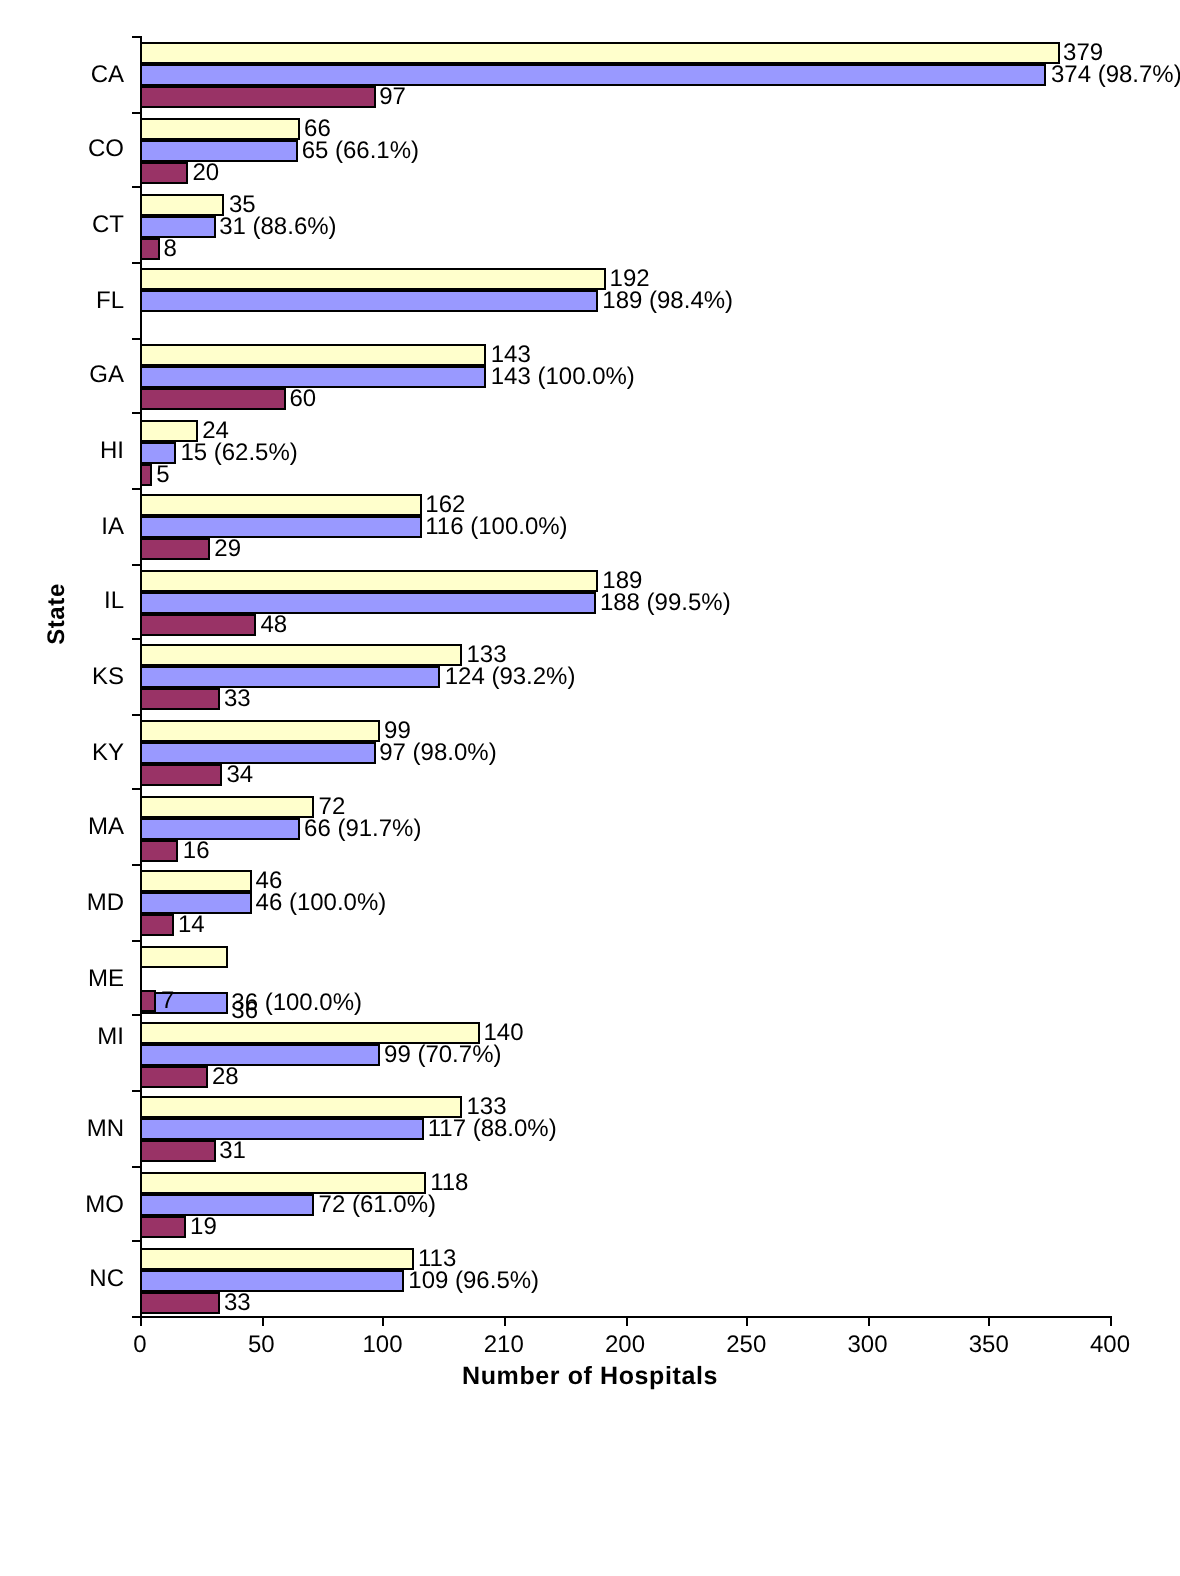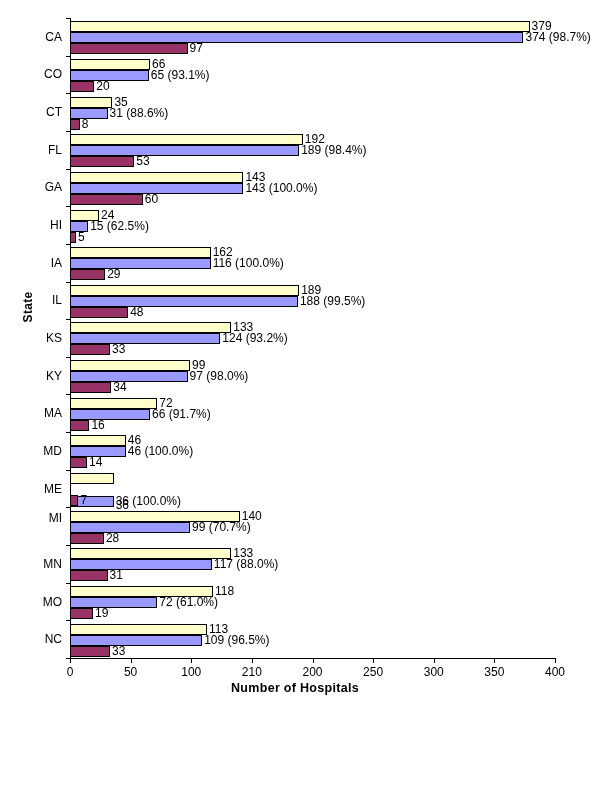--- a/index.html
+++ b/index.html
@@ -201,21 +201,21 @@
       </div>
       <div class="cat-group" style="top: 37.6471px; height: 37.6471px;">
         <div class="y-tick" style="top: 0px;"></div>
         <div class="cat-label" style="top: 12.8235px;">CO</div>
         <div class="bar-row" style="top: 3.32353px; width: 100%;">
           <div class="bar universe" style="width: 80.025px;"></div>
           <div class="bar-value" style="left: 82.025px;">66</div>
         </div>
         <div class="bar-row" style="top: 14.3235px; width: 100%;">
           <div class="bar frame" style="width: 78.8125px;"></div>
-          <div class="bar-value" style="left: 80.8125px;">65 (93.1%)</div>
+          <div class="bar-value" style="left: 80.8125px;">65 (66.1%)</div>
         </div>
         <div class="bar-row" style="top: 25.3235px; width: 100%;">
           <div class="bar sample" style="width: 24.25px;"></div>
           <div class="bar-value" style="left: 26.25px;">20</div>
         </div>
       </div>
       <div class="cat-group" style="top: 75.2941px; height: 37.6471px;">
         <div class="y-tick" style="top: 0px;"></div>
         <div class="cat-label" style="top: 12.8235px;">CT</div>
         <div class="bar-row" style="top: 3.32353px; width: 100%;">
@@ -234,24 +234,20 @@
       <div class="cat-group" style="top: 112.941px; height: 37.6471px;">
         <div class="y-tick" style="top: 0px;"></div>
         <div class="cat-label" style="top: 12.8235px;">FL</div>
         <div class="bar-row" style="top: 3.32353px; width: 100%;">
           <div class="bar universe" style="width: 232.8px;"></div>
           <div class="bar-value" style="left: 234.8px;">192</div>
         </div>
         <div class="bar-row" style="top: 14.3235px; width: 100%;">
           <div class="bar frame" style="width: 229.162px;"></div>
           <div class="bar-value" style="left: 231.162px;">189 (98.4%)</div>
-        </div>
-        <div class="bar-row" style="top: 25.3235px; width: 100%;">
-          <div class="bar sample" style="width: 64.2625px;"></div>
-          <div class="bar-value" style="left: 66.2625px;">53</div>
         </div>
       </div>
       <div class="cat-group" style="top: 150.588px; height: 37.6471px;">
         <div class="y-tick" style="top: 0px;"></div>
         <div class="cat-label" style="top: 12.8235px;">GA</div>
         <div class="bar-row" style="top: 3.32353px; width: 100%;">
           <div class="bar universe" style="width: 173.387px;"></div>
           <div class="bar-value" style="left: 175.387px;">143</div>
         </div>
         <div class="bar-row" style="top: 14.3235px; width: 100%;">

